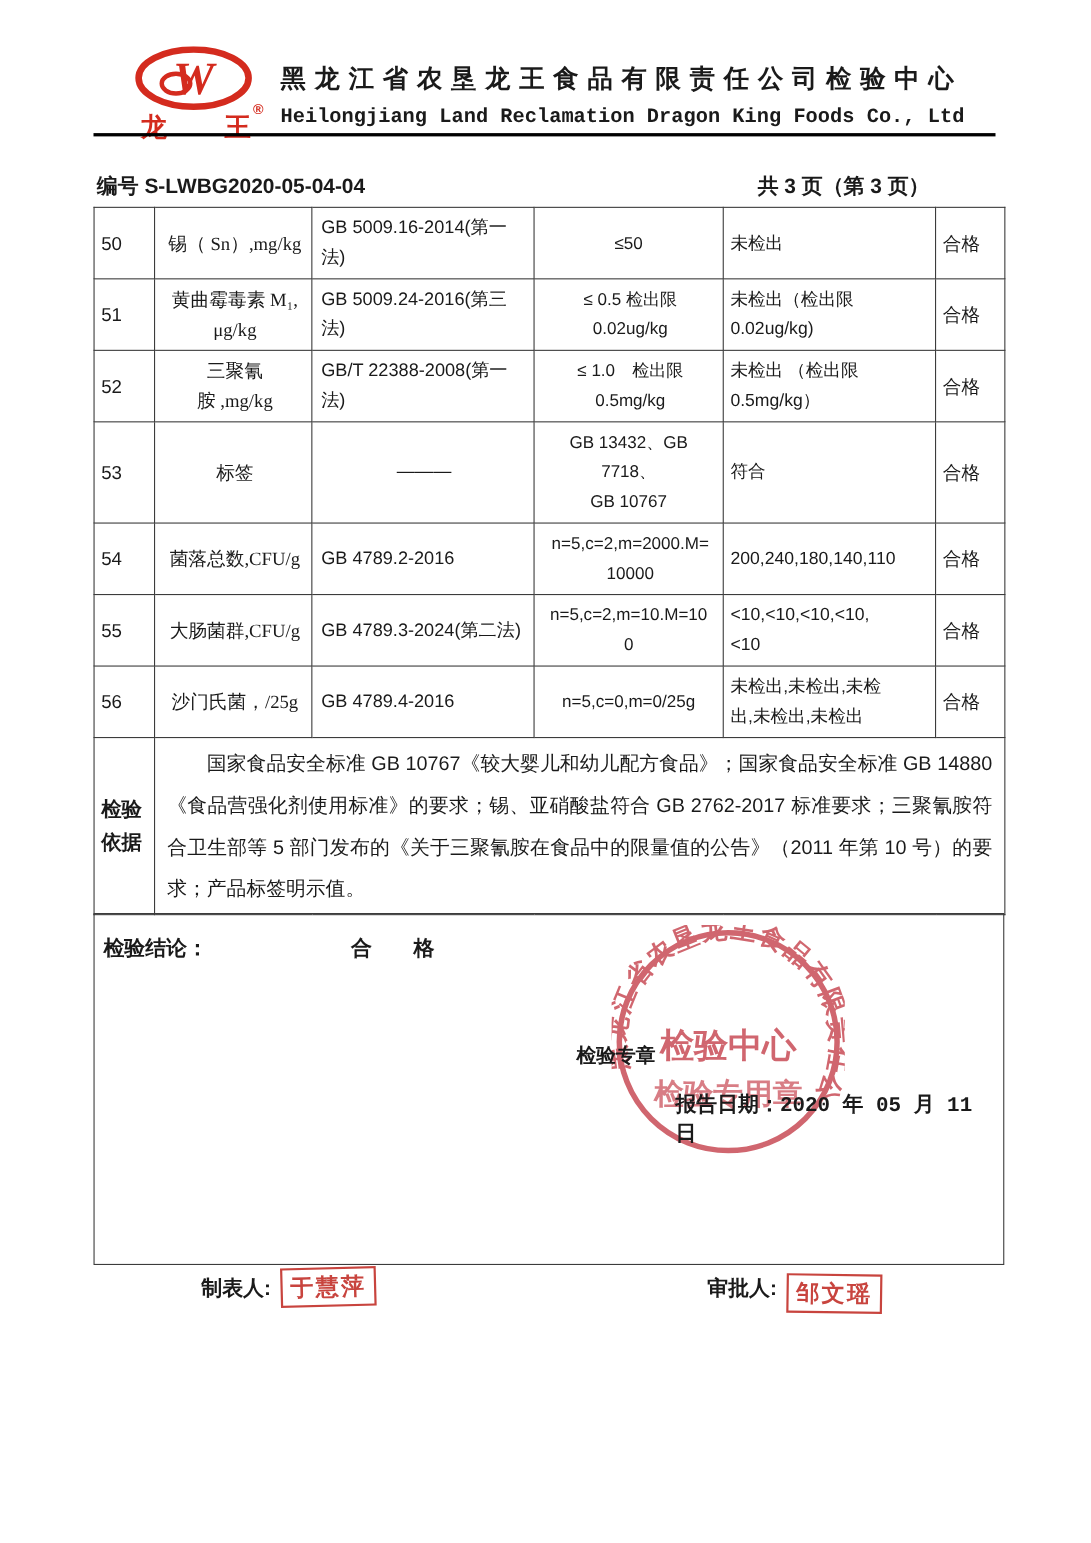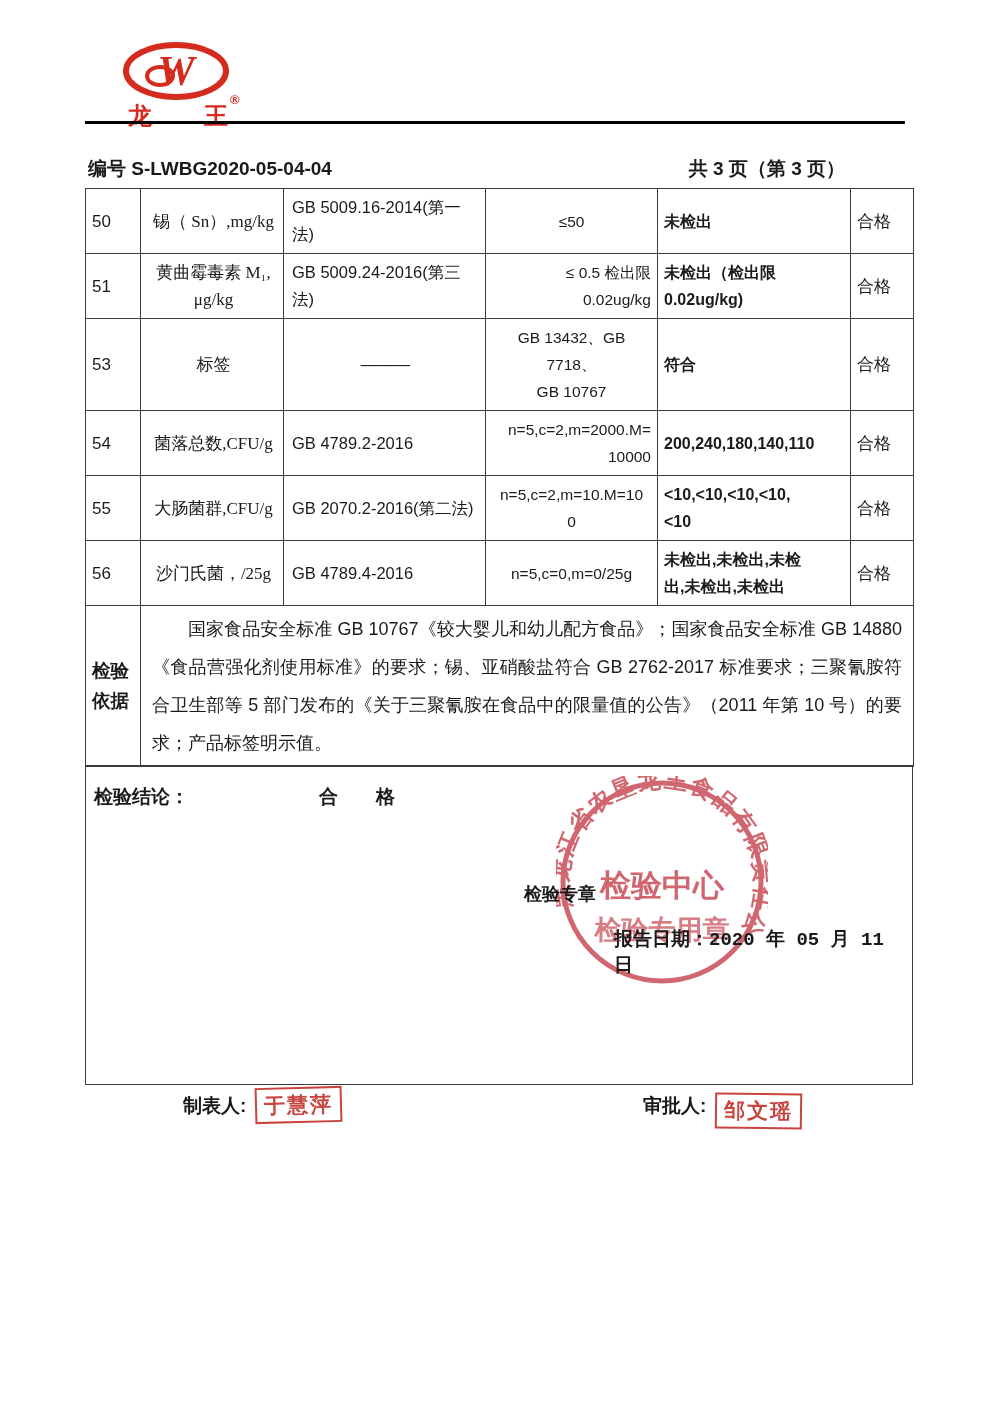--- a/index.html
+++ b/index.html
@@ -29,23 +29,23 @@
   .sheet { position:absolute; left:85px; top:188px; width:828px; }
   table { border-collapse:collapse; width:828px; table-layout:fixed; }
   td {
     border:1.6px solid #3c3c3c; vertical-align:middle;
     font-size:16.5px; line-height:27px; padding:5px 6px;
     white-space:pre-line; text-align:left;
   }
   td.c-item  { text-align:center; font-size:17px; padding-left:9px;font-family:Liberation Serif, serif; }
   td.c-meth  { text-align:left; padding-left:8px; }
   td.c-std   { font-size:15.5px; }
-  td.c-res   { font-size:16px;font-weight:bold; }
+  td.c-res   { font-size:16px; }
   td.c-no, td.c-ok { font-size:17px; }
-  td[data-align="left"]   { text-align:right; padding-left:9px; }
+  td[data-align="left"]   { text-align:center; padding-left:9px; }
   td[data-align="center"] { text-align:center; }
   tr.r-basis td { height:120px; }
   td.c-basis-label { font-weight:bold; font-size:18.5px; line-height:30px; }
   td.c-basis-text {
     text-align:justify; font-size:18px; line-height:38px;
     text-indent:2em; padding:4px 11px;
   }
   tr { height:64px; }
   
   .concl-box {
@@ -81,20 +81,24 @@
       <text x="58" y="43" text-anchor="middle" font-size="42" font-style="italic" font-weight="bold" font-family="Liberation Serif, serif" fill="#d42b1e">W</text>
       <ellipse cx="42" cy="34" rx="13" ry="9" fill="none" stroke="#d42b1e" stroke-width="4"></ellipse>
     </svg>
     <div class="logo-cn">
       <span>龙</span>
       <span>王</span>
     </div>
     <span class="logo-reg">®</span>
   </div>
 
+  <div class="titles">
+    <div class="title-cn">黑龙江省农垦龙王食品有限责任公司检验中心</div>
+    <div class="title-en">Heilongjiang Land Reclamation Dragon King Foods Co., Ltd</div>
+  </div>
 
   <div class="rule"></div>
 
   <div class="docline">
     <span>编号 S-LWBG2020-05-04-04</span>
     <span>共 3 页（第 3 页）</span>
   </div>
 
   <div class="sheet">
 
@@ -123,41 +127,53 @@
 μg/kg</td>
           <td class="c-meth">GB 5009.24-2016(第三
 法)</td>
           <td class="c-std" data-align="left">≤ 0.5 检出限
 0.02ug/kg</td>
           <td class="c-res">未检出（检出限
 0.02ug/kg)</td>
           <td class="c-ok">合格</td>
         </tr>
         <tr>
+          <td class="c-no">52</td>
+          <td class="c-item">三聚氰
+胺 ,mg/kg</td>
+          <td class="c-meth">GB/T 22388-2008(第一
+法)</td>
+          <td class="c-std" data-align="left">≤ 1.0　检出限
+0.5mg/kg</td>
+          <td class="c-res">未检出 （检出限
+0.5mg/kg）</td>
+          <td class="c-ok">合格</td>
+        </tr>
+        <tr>
           <td class="c-no">53</td>
           <td class="c-item">标签</td>
           <td class="c-meth" data-align="center">———</td>
           <td class="c-std" data-align="center">GB 13432、GB 7718、
 GB 10767</td>
           <td class="c-res">符合</td>
           <td class="c-ok">合格</td>
         </tr>
         <tr>
           <td class="c-no">54</td>
           <td class="c-item">菌落总数,CFU/g</td>
           <td class="c-meth">GB 4789.2-2016</td>
           <td class="c-std" data-align="left">n=5,c=2,m=2000.M=
 10000</td>
           <td class="c-res">200,240,180,140,110</td>
           <td class="c-ok">合格</td>
         </tr>
         <tr>
           <td class="c-no">55</td>
           <td class="c-item">大肠菌群,CFU/g</td>
-          <td class="c-meth">GB 2070.2-2016(第二法)</td>
+          <td class="c-meth">GB 4789.3-2024(第二法)</td>
           <td class="c-std" data-align="center">n=5,c=2,m=10.M=10
 0</td>
           <td class="c-res">&lt;10,&lt;10,&lt;10,&lt;10,
 &lt;10</td>
           <td class="c-ok">合格</td>
         </tr>
         <tr>
           <td class="c-no">56</td>
           <td class="c-item">沙门氏菌，/25g</td>
           <td class="c-meth">GB 4789.4-2016</td>

